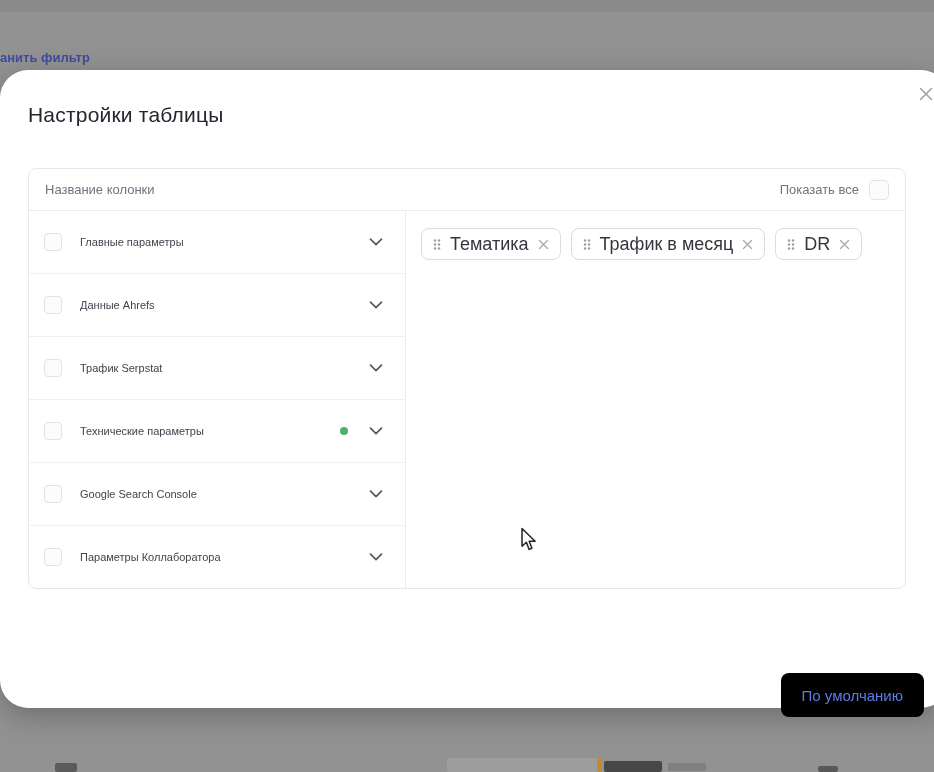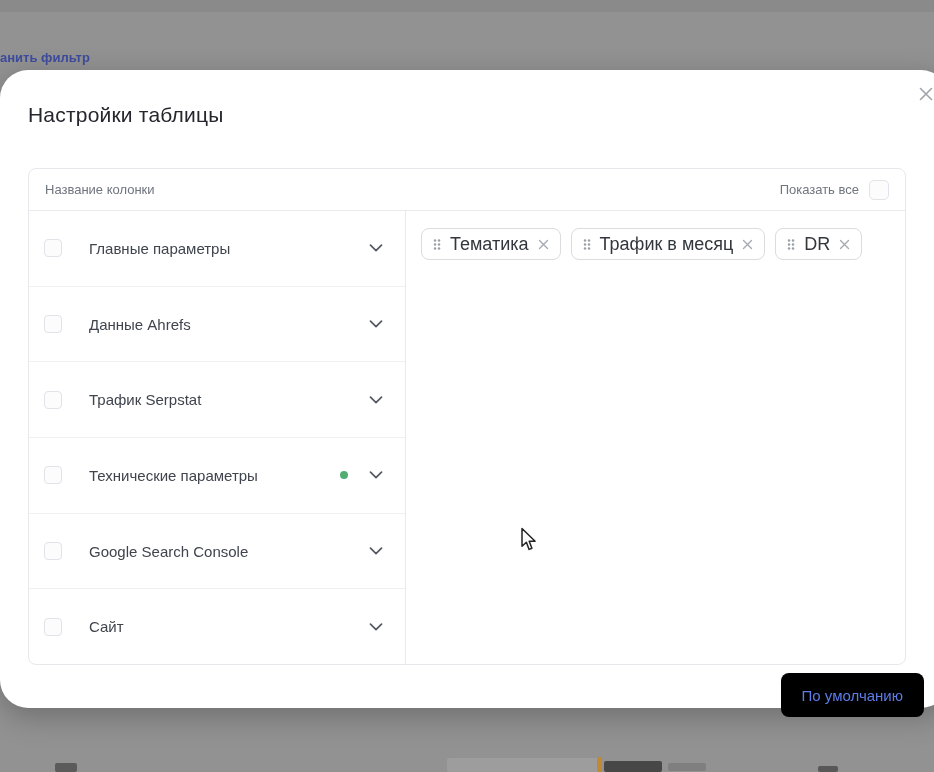--- a/index.html
+++ b/index.html
@@ -29,42 +29,42 @@
   }
   .modal-close{
     position:absolute;top:14px;right:13px;width:20px;height:20px;
     display:flex;align-items:center;justify-content:center;cursor:pointer;
   }
   .modal-title{
     position:absolute;top:33px;left:28px;
     font-size:21px;font-weight:500;color:#26262e;letter-spacing:.2px;
   }
   .panel{
-    position:absolute;left:28px;top:98px;width:878px;height:497px;
+    position:absolute;left:28px;top:98px;width:878px;height:421px;
     border:1px solid #e6e8eb;border-radius:8px;box-sizing:border-box;
     background:#fff;
   }
   .panel-header{
     height:41px;border-bottom:1px solid #e9eaee;
     display:flex;align-items:center;justify-content:space-between;
     padding:0 16px;
   }
   .panel-header-label{font-size:13px;color:#6f747e;}
   .show-all{display:flex;align-items:center;gap:10px;}
   .panel-body{display:flex;height:calc(100% - 42px);}
   .group-col{
     width:377px;flex:none;border-right:1px solid #e9eaee;
     display:flex;flex-direction:column;box-sizing:border-box;
   }
   .group-row{
     flex:1;display:flex;align-items:center;gap:8px;
     padding:0 22px 0 15px;border-bottom:1px solid #eef0f2;cursor:pointer;
   }
   .group-row:last-child{border-bottom:none;}
-  .group-label{font-size:15px;color:#3f444d;margin-right:auto;margin-left:19px;}
+  .group-label{font-size:11px;color:#3f444d;margin-right:auto;margin-left:10px;}
   .dot{width:8px;height:8px;border-radius:50%;margin-right:13px;flex:none;}
   .cb{
     width:18px;height:18px;flex:none;box-sizing:border-box;
     border:1px solid #e2e3e8;border-radius:4px;background:#fcfcfd;cursor:pointer;
   }
   .cb-lg{width:20px;height:20px;border-radius:5px;}
   .chips-area{
     flex:1;padding:17px 15px;display:flex;align-items:flex-start;
     flex-wrap:wrap;gap:10px;align-content:flex-start;
   }
@@ -163,21 +163,21 @@
     <span class="group-label">Google Search Console</span>
 
     <span class="icon">
       <svg width="14" height="8" viewBox="0 0 14 8">
         <path d="M1.5 1.2 L7 6.6 L12.5 1.2" fill="none" stroke="#545860" stroke-width="1.7" stroke-linecap="round" stroke-linejoin="round"></path>
       </svg>
     </span>
   </div>
           <div class="group-row">
     <span class="cb"></span>
-    <span class="group-label">Сайт</span>
+    <span class="group-label">Параметры Коллаборатора</span>
 
     <span class="icon">
       <svg width="14" height="8" viewBox="0 0 14 8">
         <path d="M1.5 1.2 L7 6.6 L12.5 1.2" fill="none" stroke="#545860" stroke-width="1.7" stroke-linecap="round" stroke-linejoin="round"></path>
       </svg>
     </span>
   </div>
         </div>
       <div class="chips-area">
           <div class="chip">

